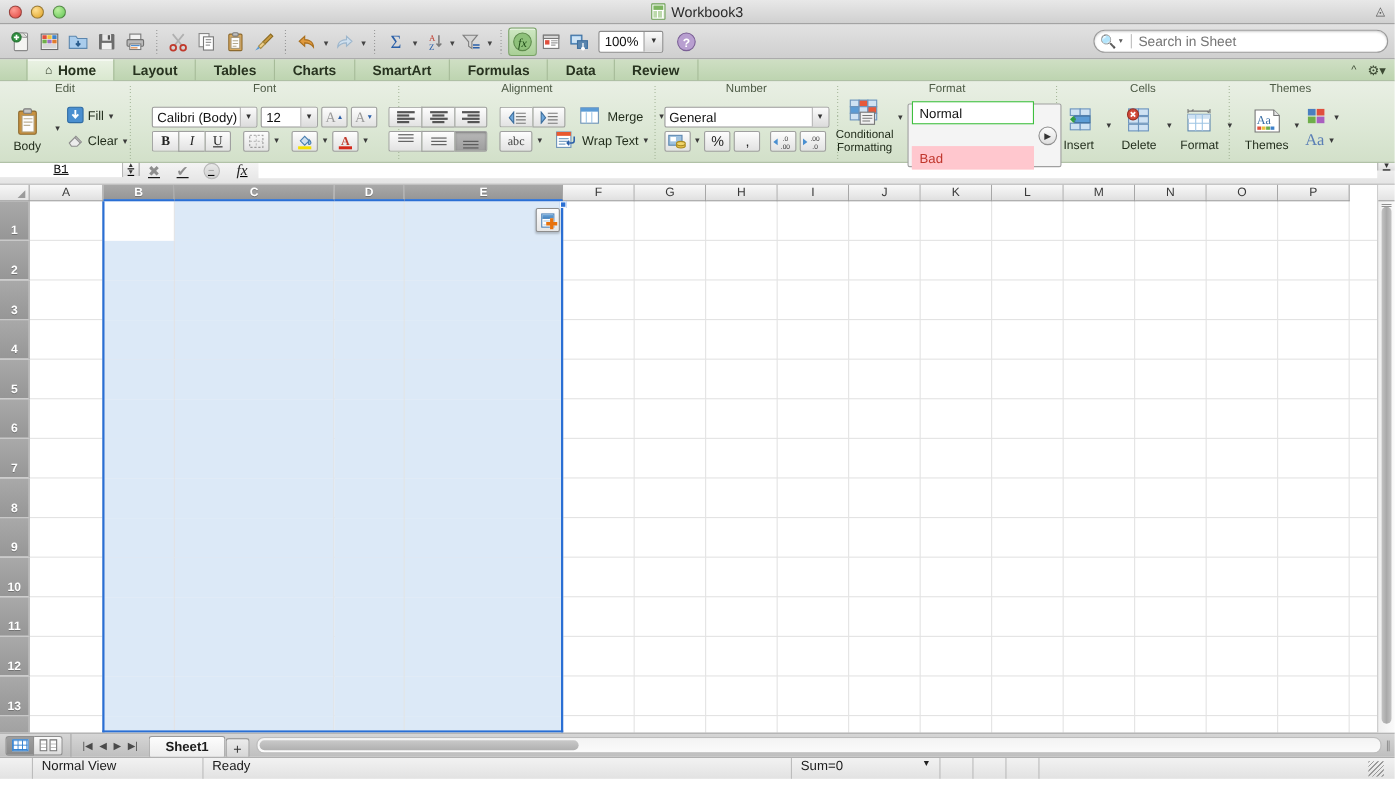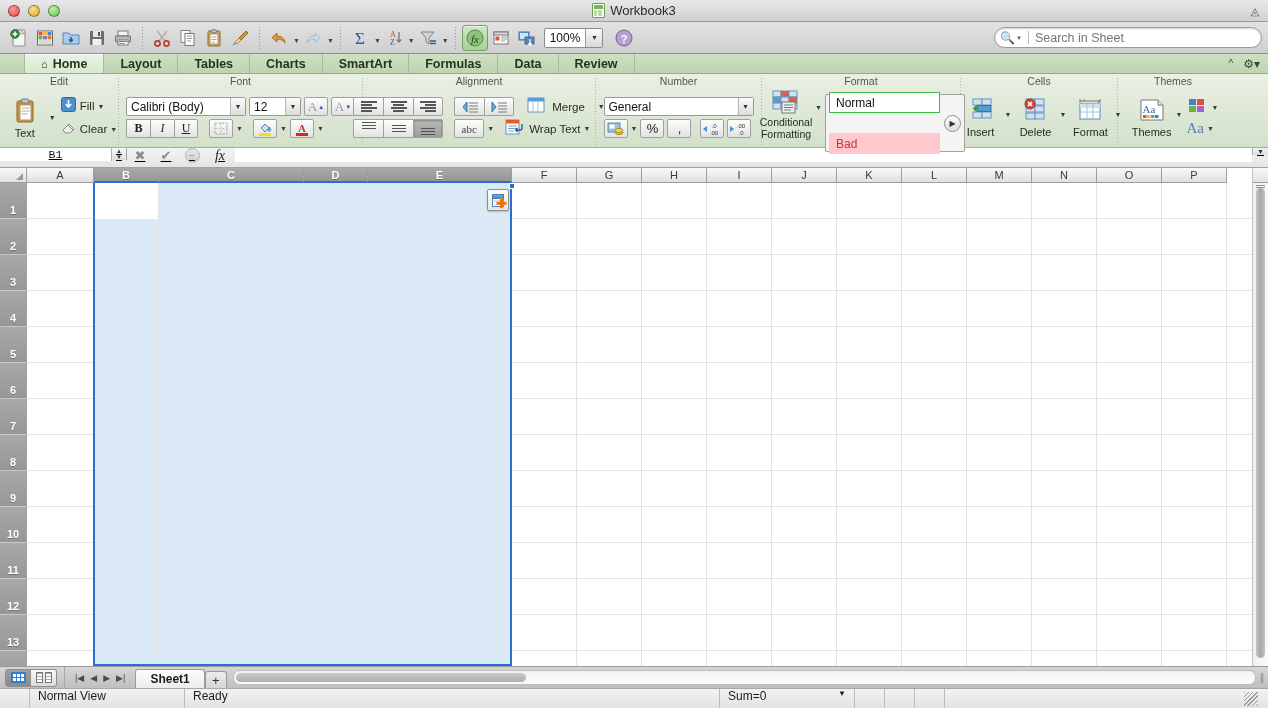--- a/index.html
+++ b/index.html
@@ -546,21 +546,21 @@
     <div class="rgroup" style="width:118px">
       <div class="rgroup-title">Edit</div>
       <div class="rgroup-body">
         <div class="bigbtn">
           <svg width="28" height="30" viewBox="0 0 28 30">
               <rect x="6" y="4" width="16" height="21" rx="1.5" fill="#c8913f" stroke="#8c6a2f"></rect>
               <rect x="9" y="8" width="11" height="15" fill="#fdfdfd" stroke="#b09a70"></rect>
               <rect x="10.5" y="2" width="7" height="4" rx="1" fill="#c6c6c6" stroke="#7a7a7a"></rect>
               <path d="M10.5 11h8M10.5 14h8M10.5 17h6" stroke="#bdb094"></path>
             </svg>
-          <span class="lbl">Text</span>
+          <span class="lbl">Body</span>
         </div>
         <span class="caret">▼</span>
         <div class="two-rows" style="margin-left:4px">
           <div class="row">
             <span>
               <svg width="17" height="17" viewBox="0 0 17 17">
                   <rect x="1.5" y="1.5" width="14" height="14" rx="2" fill="#4a8fd0" stroke="#2f6ba3"></rect>
                   <path d="M8.5 4v6M5.8 8l2.7 3 2.7-3" stroke="#fff" stroke-width="1.7" fill="none"></path>
                 </svg>
             </span>
@@ -580,21 +580,21 @@
         </div>
       </div>
     </div>
     <div class="rsep"></div>
 
     <div class="rgroup" style="width:243px">
       <div class="rgroup-title">Font</div>
       <div class="rgroup-body">
         <div class="two-rows" style="width:100%">
           <div class="row">
-            <div class="fld" style="width:120px">
+            <div class="fld" style="width:96px">
               <span>Calibri (Body)</span>
               <span class="drop">▼</span>
             </div>
             <div class="fld" style="width:52px">
               <span>12</span>
               <span class="drop">▼</span>
             </div>
             <div class="sqbtn">
               <span style="font-size:13px;color:#9a9a9a;font-family:'Liberation Serif',serif">A</span>
                 <span style="font-size:6px;color:#2a5fa8;margin-left:1px">▲</span>

